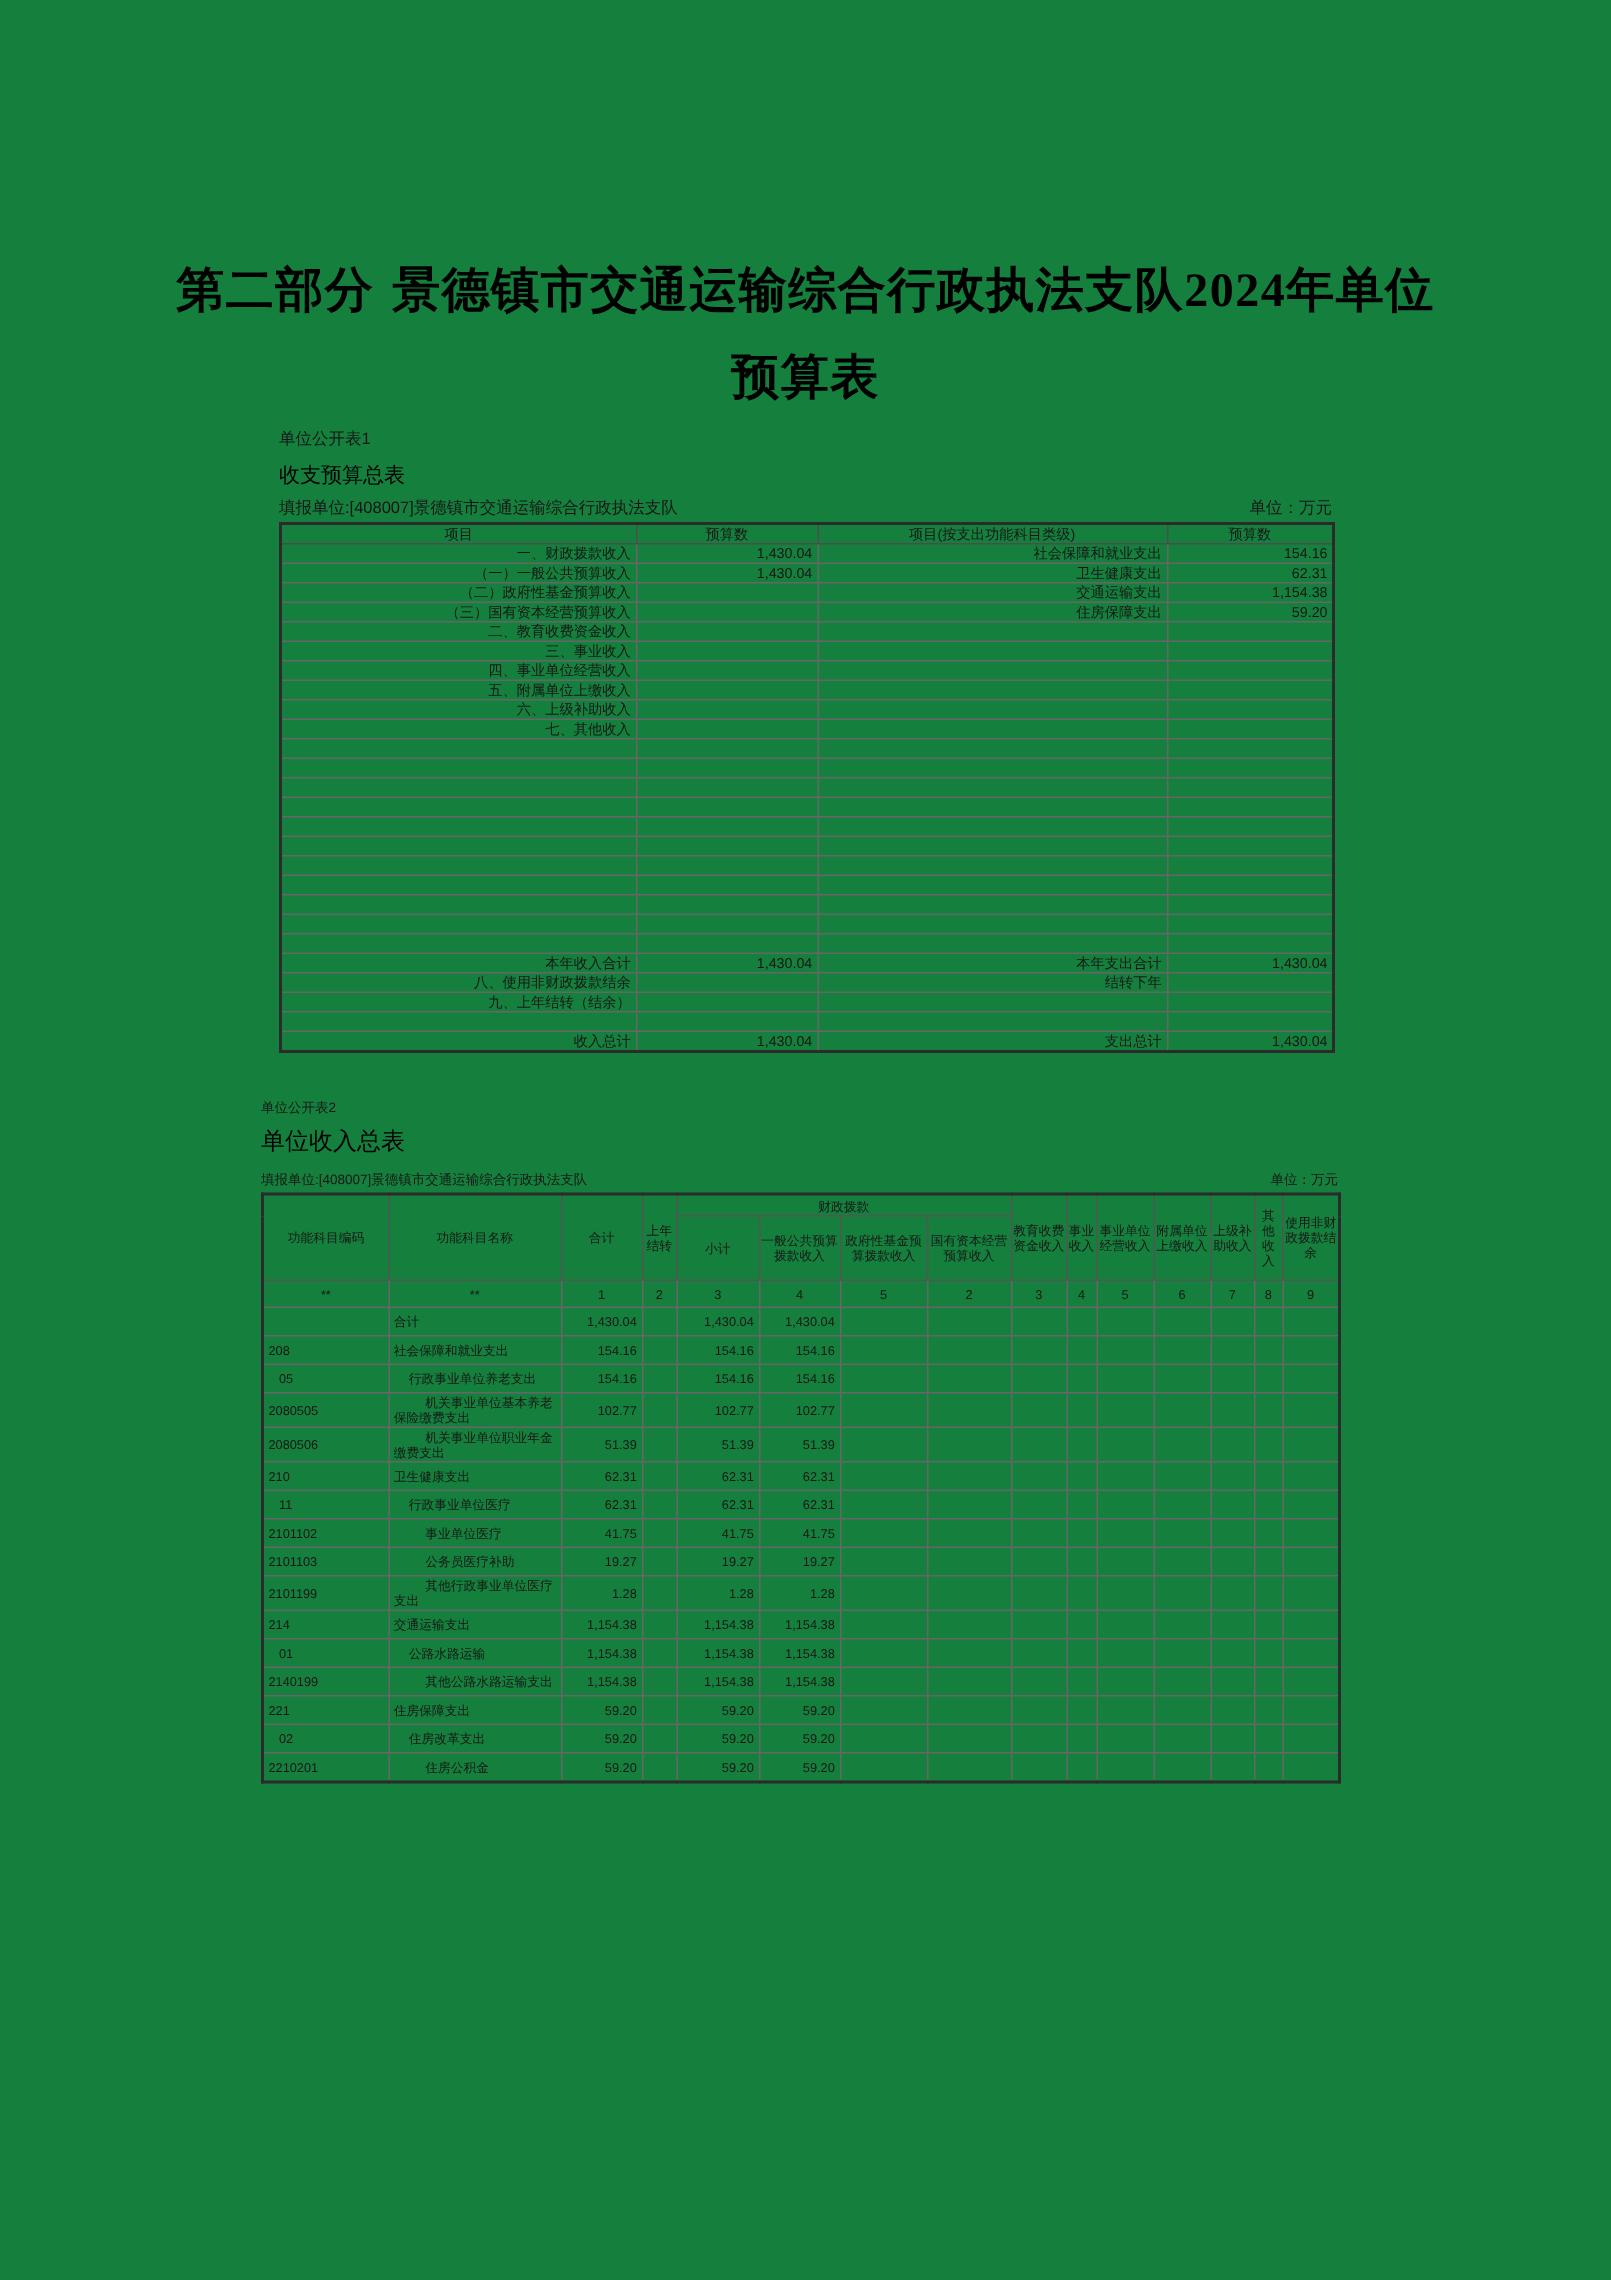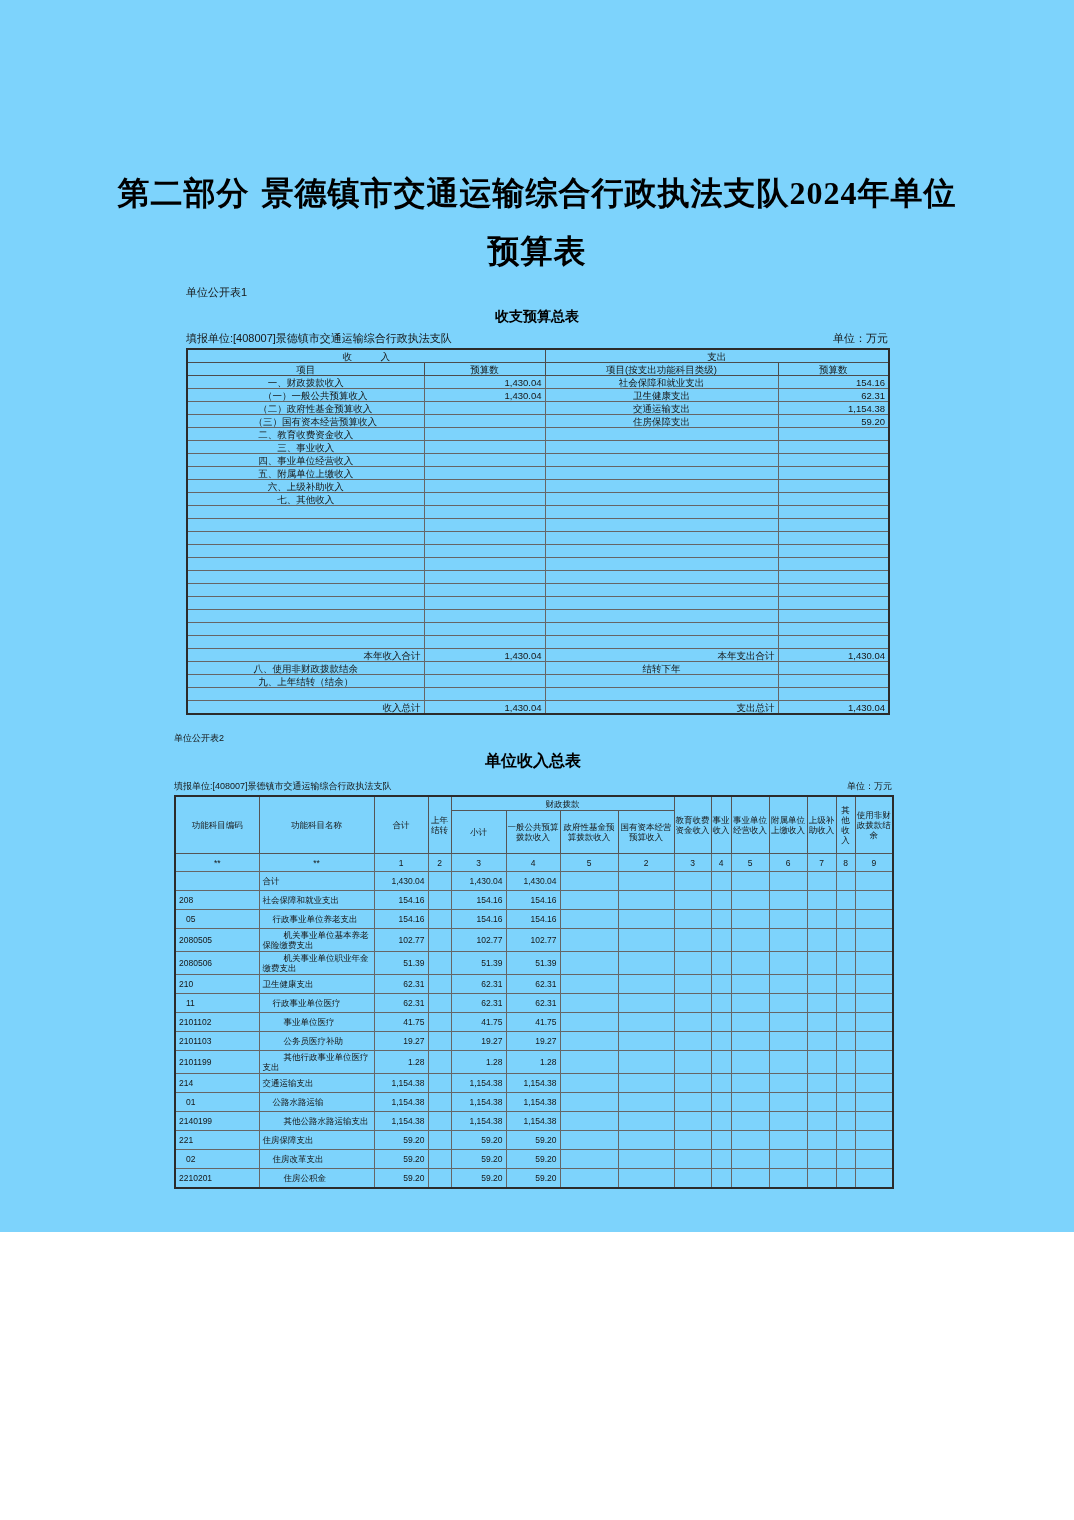--- a/index.html
+++ b/index.html
@@ -1,44 +1,44 @@
 <!DOCTYPE html>
 <html><head>
 <meta charset="utf-8">
 <style>
   html,body{margin:0;padding:0;background:#ffffff;}
   body{font-family:"Liberation Sans","DejaVu Sans",sans-serif;color:#1a1a1a;}
-  .page{position:relative;width:1074px;height:1232px;background:#7dd3fc;overflow:hidden;}
+  .page{position:relative;width:1074px;height:1520px;background:#15803d;overflow:hidden;}
 
   
   .doc-title{position:absolute;top:164px;left:0;width:100%;text-align:center;
     color:#000;font-size:32px;line-height:58px;font-weight:700;letter-spacing:1px;
     font-family:"Liberation Serif","DejaVu Serif",serif;}
   .doc-title .seg-strong{font-family:"DejaVu Sans","Liberation Sans",sans-serif;font-weight:900;}
 
   .sec{position:absolute;color:#161616;}
   .sec1{left:186px;top:285px;width:702px;}
   .sec2{left:174px;top:732px;width:718px;}
   .sheet-label{font-size:11px;text-align:left;}
   .sec2 .sheet-label{font-size:9px;}
-  .tbl-title{text-align:center;font-weight:700;color:#000;}
+  .tbl-title{text-align:left;font-weight:400;color:#000;}
   .sec1 .tbl-title{font-size:14px;margin-top:8px;}
   .sec2 .tbl-title{font-size:16px;margin-top:6px;}
   .meta{display:flex;justify-content:space-between;align-items:flex-end;gap:48px;}
   .sec1 .meta{font-size:11px;margin-top:5px;}
   .sec2 .meta{font-size:9px;margin-top:8px;}
 
   table{border-collapse:collapse;table-layout:fixed;width:100%;margin-top:2px;
     border:2px solid #2b2b2b;}
   td,th{border:1px solid #666;font-weight:400;overflow:hidden;}
 
   
   .t1 td,.t1 th{font-size:9.5px;line-height:11px;height:12px;padding:0 3px;white-space:nowrap;}
   .t1 thead th{text-align:center;border-color:#4c4c4c;}
-  .t1 .label{text-align:center;}
+  .t1 .label{text-align:right;}
   .t1 .num{text-align:right;}
   .t1 .ctr{text-align:right;}
 
   
   .t2 th{font-size:8.5px;line-height:10px;text-align:center;padding:1px;white-space:normal;border-color:#555;}
   .t2 td{font-size:8.5px;line-height:10px;padding:1px 3px;white-space:nowrap;}
   .t2 tr.h-group th{height:11px;}
   .t2 tr.h-sub th{height:40px;}
   .t2 tr.rnums td{height:15px;text-align:center;}
   .t2 tbody tr{height:19px;}
@@ -68,24 +68,20 @@
       <span>单位：万元</span>
     </div>
     <table class="t1">
       <colgroup>
         <col style="width:237px">
           <col style="width:121px">
           <col style="width:233px">
           <col style="width:111px">
       </colgroup>
       <thead>
-        <tr>
-          <th colspan="2">收　　　入</th>
-          <th colspan="2">支出</th>
-        </tr>
         <tr>
           <th>项目</th>
           <th>预算数</th>
           <th>项目(按支出功能科目类级)</th>
           <th>预算数</th>
         </tr>
       </thead>
       <tbody>
           <tr>
             <td class="label">一、财政拨款收入</td>

